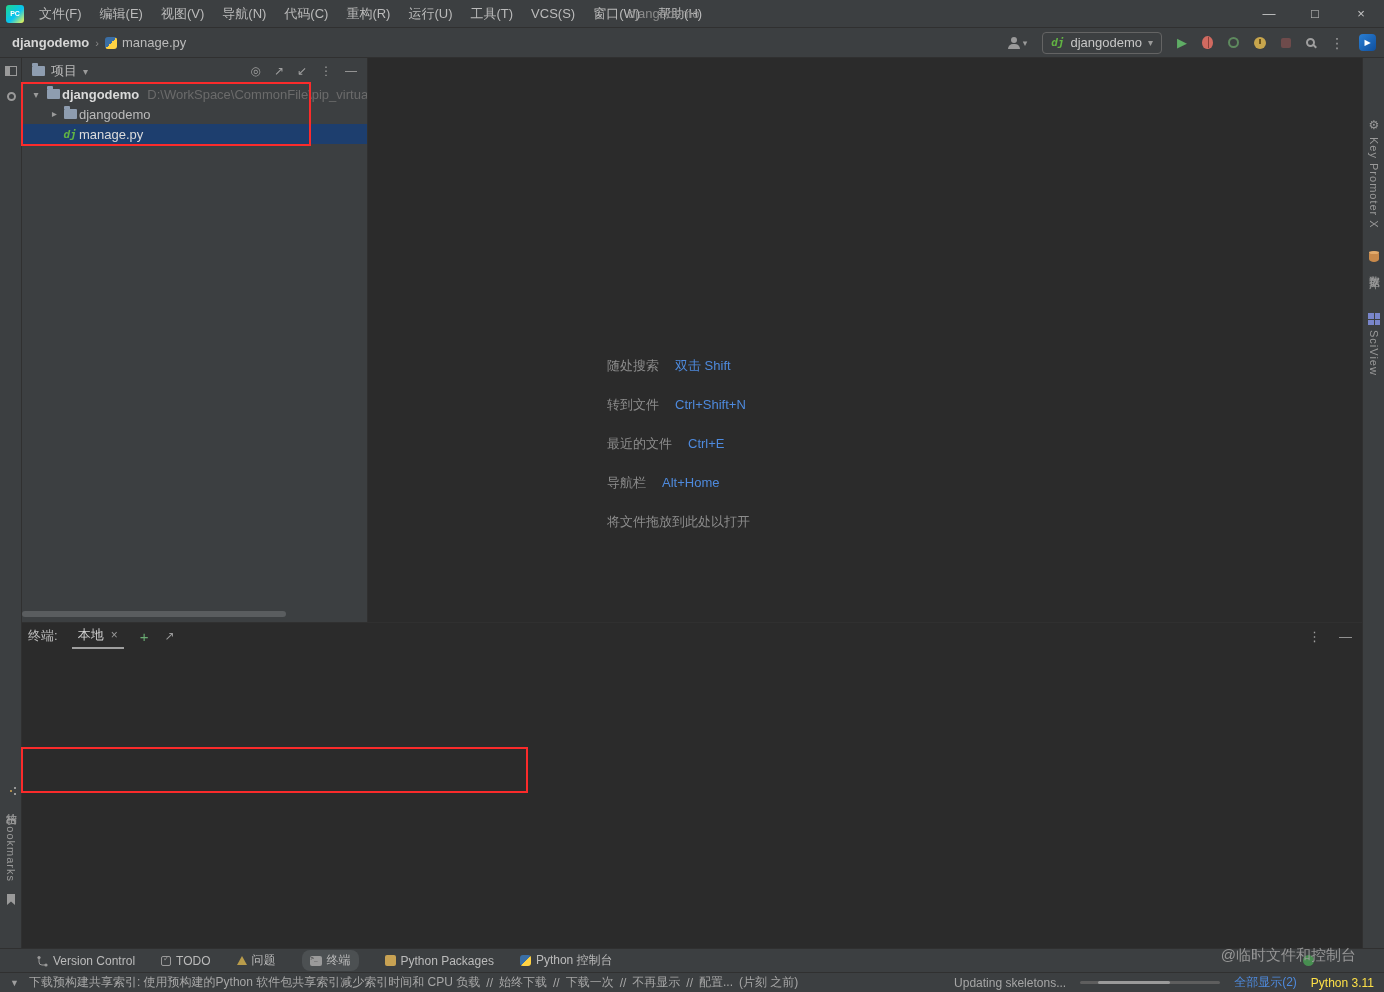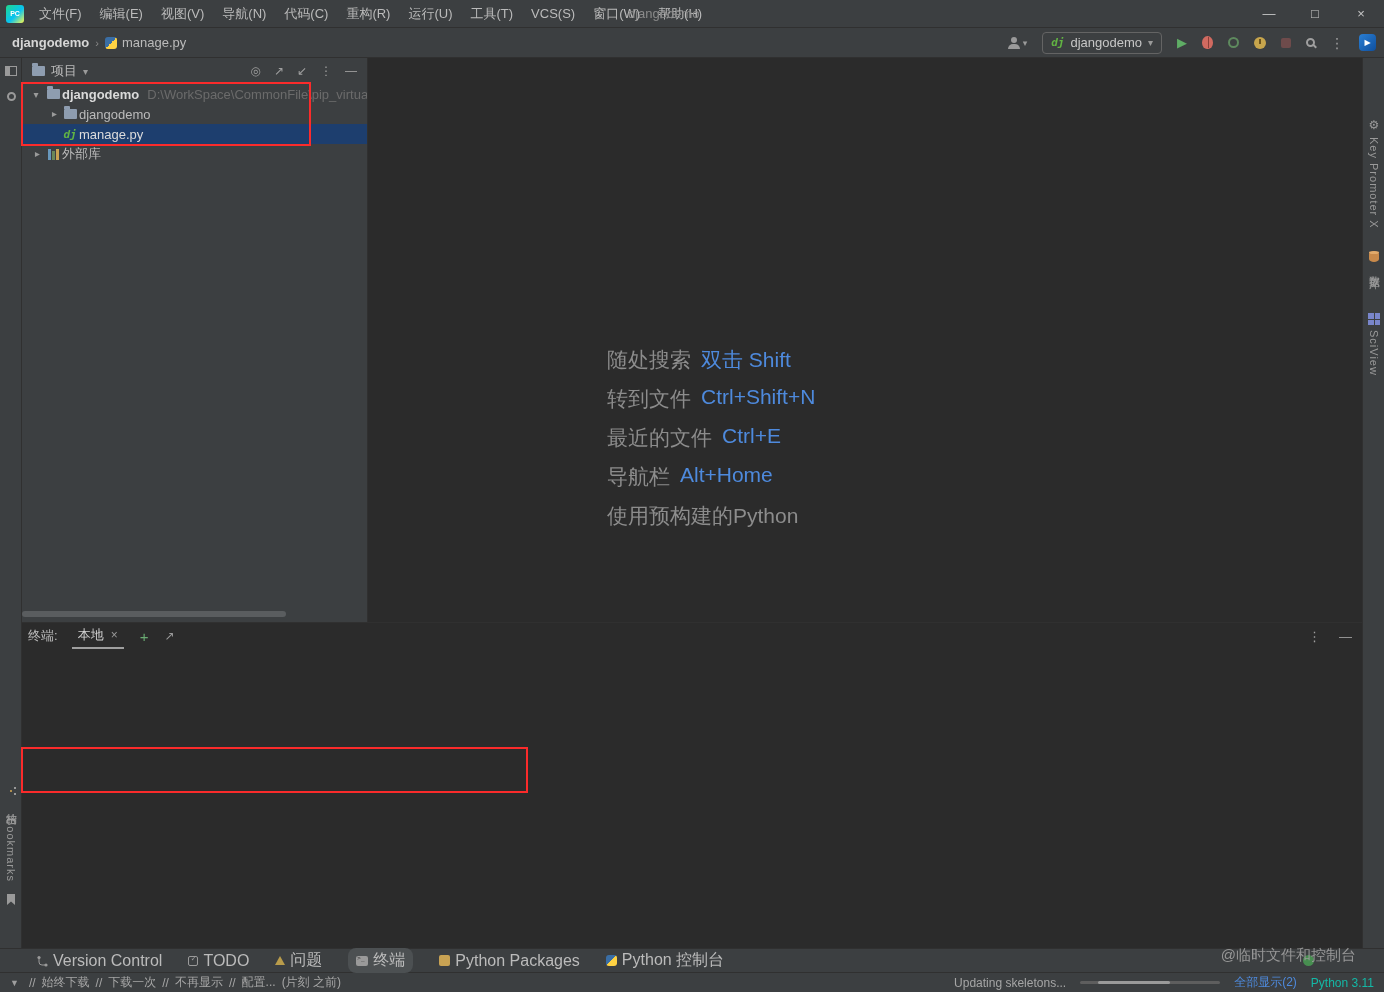--- a/index.html
+++ b/index.html
@@ -95,61 +95,61 @@
   .scratch-icon::after{content:"";position:absolute;left:1px;top:3px;width:6px;height:1px;background:#9aa7b0;box-shadow:0 3px 0 #9aa7b0}
   .root-label{font-weight:bold;color:#dadada}
   .root-path{color:#6b6b6b;margin-left:8px}
   .row-selected{background:var(--selection,#1d3e6e)}
   .row-selected .lbl{color:#dcdcdc}
   .hscroll{position:absolute;bottom:5px;left:0;width:264px;height:6px;background:#5a5d5f;border-radius:3px}
 
   
   .editor{flex:1;background:var(--bg-editor,#2b2b2b);position:relative;min-width:0}
   .hints{position:absolute;left:239px;top:288px}
-  .hint-line{height:39px;display:flex;gap:10px;font-size:21px}
+  .hint-line{height:39px;display:flex;align-items:center;gap:16px;font-size:13px}
   .hint-label{color:#8c8c8c}
   .hint-key{color:var(--accent,#4e8add)}
 
   
   .terminal{height:326px;background:var(--bg-editor,#2b2b2b);border-top:1px solid var(--border,#303030);position:relative}
   .term-bar{height:26px;display:flex;align-items:center;padding:0 10px 0 6px;gap:0}
   .term-label{color:#bbbbbb;margin-right:14px}
   .term-tab{display:flex;align-items:center;gap:7px;padding:0 6px;height:100%;border-bottom:2px solid #9f9f9f;color:#d0d0d0}
   .term-tab .x{color:#9a9a9a;font-size:12px}
   .term-plus{color:#6aab73;font-size:15px;margin-left:16px}
   .term-expand{color:#9a9a9a;font-size:12px;margin-left:16px}
   .term-actions{margin-left:auto;display:flex;gap:18px;color:#9f9f9f;align-items:center}
   .term-body{padding:5px 0 0 6px;font:13px/22px "DejaVu Sans Mono",monospace;color:#c2c2c2}
   .term-line{height:22px;white-space:pre}
   .term-link{color:var(--link-green,#6a9955);text-decoration:underline}
 
   
   .bottombar{height:24px;background:var(--bg-panel,#3c3f41);border-top:1px solid var(--border,#303030);
-    display:flex;align-items:center;gap:26px;padding-left:36px;font-size:16px;position:relative}
+    display:flex;align-items:center;gap:26px;padding-left:36px;font-size:12px;position:relative}
   .bb-item{display:flex;align-items:center;gap:5px;color:#bbbbbb}
   .bb-item.active{background:#4c5052;border-radius:8px;padding:2px 8px}
   .branch-svg{display:block}
   .todo-icon{width:10px;height:10px;border:1px solid #9a9a9a;border-radius:2px;position:relative}
   .todo-icon::after{content:"✓";position:absolute;left:1px;top:-3px;font-size:8px;color:#9a9a9a}
   .problems-icon{width:0;height:0;border-left:5px solid transparent;border-right:5px solid transparent;border-bottom:9px solid #b99c4b}
   .terminal-icon{width:12px;height:10px;background:#9a9a9a;border-radius:2px;position:relative}
   .terminal-icon::before{content:">_";position:absolute;left:1px;top:-2px;font-size:6px;color:#2b2b2b;font-family:"DejaVu Sans Mono",monospace}
   .packages-icon{width:11px;height:11px;background:#c8a253;border-radius:2px}
   .pyconsole-icon{width:11px;height:11px;border-radius:3px;background:linear-gradient(135deg,#3a6ea5 50%,#ffd243 50%)}
   .event-icon{position:absolute;right:70px;top:6px;width:11px;height:11px;border-radius:50%;background:#499c54;opacity:.85}
 
   
   .statusbar{height:20px;background:var(--bg-panel,#3c3f41);border-top:1px solid var(--border,#303030);
     display:flex;align-items:center;font-size:12px;color:#a6a6a6;padding:0 10px;gap:6px}
   .sb-icon{color:#9f9f9f;font-size:9px;margin-right:4px}
   .sb-right{margin-left:auto;display:flex;align-items:center;gap:14px}
   .prog{width:140px;height:3px;background:#5e5e5e;border-radius:2px;position:relative}
   .prog i{position:absolute;left:18px;width:72px;height:3px;background:#9a9a9a;border-radius:2px}
   .show-all{color:var(--accent,#4e8add)}
-  .py-ver{color:#14b8a6}
+  .py-ver{color:#fde047}
 
   
   .anno{position:absolute;border:2px solid var(--annotation,#fb2b2b);z-index:40;pointer-events:none}
   .anno1{left:21px;top:82px;width:290px;height:64px}
   .anno2{left:21px;top:747px;width:507px;height:46px}
   .watermark{position:absolute;right:28px;top:946px;font-size:15px;color:rgba(155,155,155,.95);z-index:50}
 </style>
 </head>
 <body>
 
@@ -255,31 +255,20 @@
                 </span>
               <span class="lbl">djangodemo</span>
             </div>
             <div class="tree-row row-selected" style="padding-left:23px">
               <span class="chevcell"></span>
               <span class="iconcell">
                   <span class="dj-icon">dj</span>
                 </span>
               <span class="lbl">manage.py</span>
             </div>
-            <div class="tree-row" style="padding-left:6px">
-              <span class="chevcell" style="transform:rotate(-90deg)">▾</span>
-              <span class="iconcell">
-                  <span class="lib-icon">
-                    <i></i>
-                    <i></i>
-                    <i></i>
-                  </span>
-                </span>
-              <span class="lbl">外部库</span>
-            </div>
           </div>
           <div class="hscroll"></div>
         </div>
 
         <div class="editor">
           <div class="hints">
             <div class="hint-line">
               <span class="hint-label">随处搜索</span>
               <span class="hint-key">双击 Shift</span>
             </div>
@@ -289,21 +278,21 @@
             </div>
             <div class="hint-line">
               <span class="hint-label">最近的文件</span>
               <span class="hint-key">Ctrl+E</span>
             </div>
             <div class="hint-line">
               <span class="hint-label">导航栏</span>
               <span class="hint-key">Alt+Home</span>
             </div>
             <div class="hint-line">
-              <span class="hint-label">使用预构建的Python</span>
+              <span class="hint-label">将文件拖放到此处以打开</span>
             </div>
           </div>
         </div>
       </div>
 
       <div class="terminal">
         <div class="term-bar">
           <span class="term-label">终端:</span>
           <span class="term-tab">
             <span>本地</span>
@@ -367,20 +356,21 @@
     </div>
     <div class="bb-item">
       <span class="pyconsole-icon"></span>
       <span>Python 控制台</span>
     </div>
     <span class="event-icon"></span>
   </div>
 
   <div class="statusbar">
     <span class="sb-icon">▼</span>
+    <span>下载预构建共享索引: 使用预构建的Python 软件包共享索引减少索引时间和 CPU 负载</span>
     <span>//</span>
     <span>始终下载</span>
     <span>//</span>
     <span>下载一次</span>
     <span>//</span>
     <span>不再显示</span>
     <span>//</span>
     <span>配置...</span>
     <span>(片刻 之前)</span>
     <div class="sb-right">

